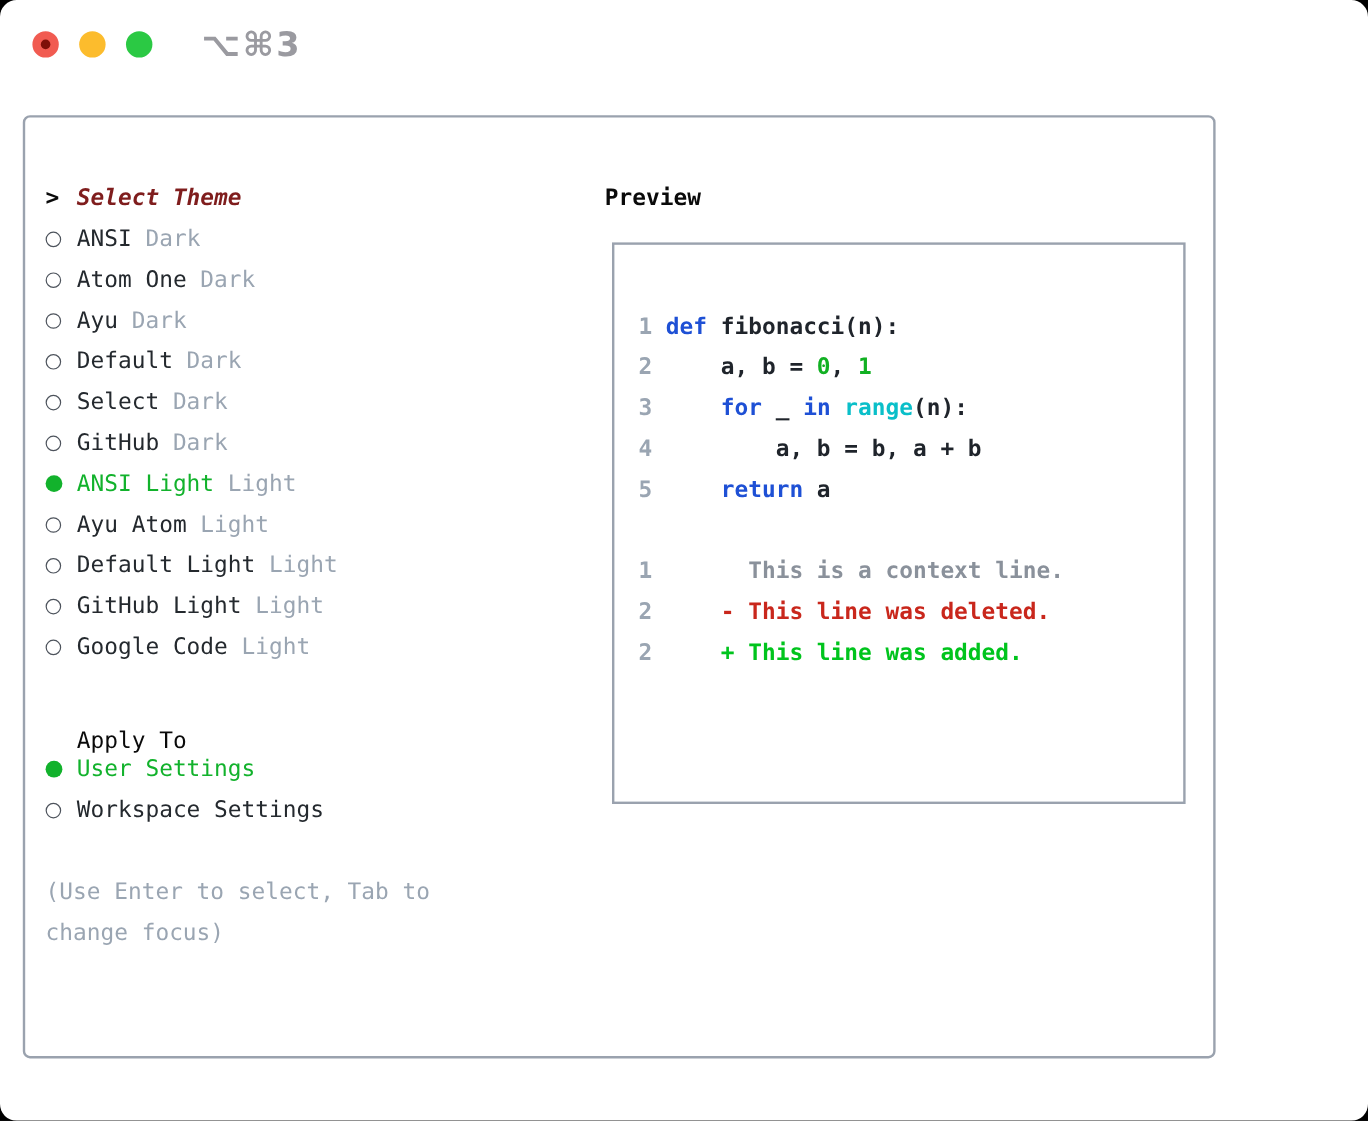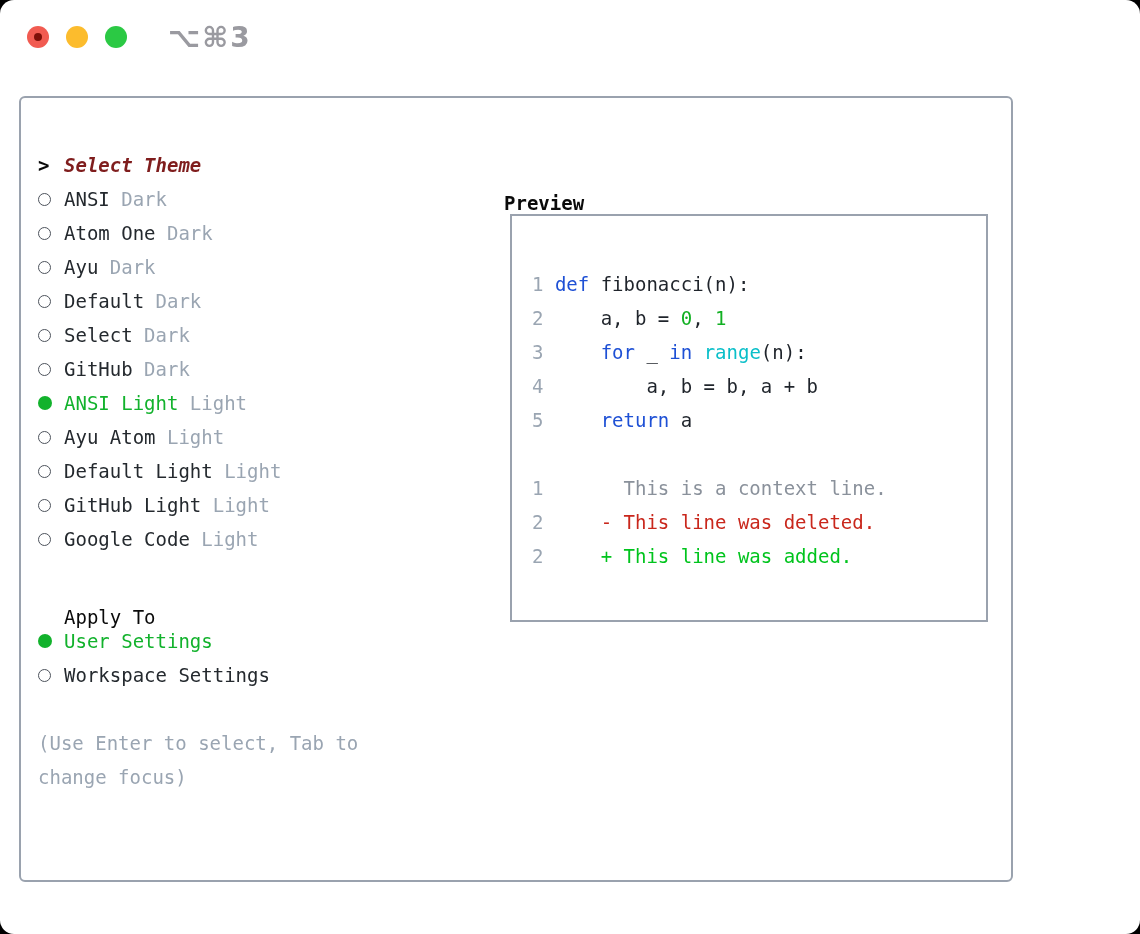--- a/index.html
+++ b/index.html
@@ -25,22 +25,22 @@
   .ring{width:13px;height:13px;border:1.5px solid #4d535c;border-radius:50%;box-sizing:border-box;}
   .disc{width:14px;height:14px;border-radius:50%;}
   .prompt{font-weight:700;color:#0a0a0a;}
   .label{color:#24292e;}
   .bold{font-weight:700;color:#7f1d1d;font-style:italic;}
   .muted{color:#9aa5b2;}
   .spacer{height:34px;}
   .help{line-height:34px;font-size:19px;white-space:pre;}
 
   
-  .preview-header{position:absolute;left:483px;top:50px;height:34px;line-height:34px;font-size:19px;font-weight:700;color:#0a0a0a;margin-top:38px;}
-  .preview-box{position:absolute;left:489px;top:116px;width:478px;height:408px;border:2px solid #9aa2ae;box-sizing:border-box;background:#fff;}
+  .preview-header{position:absolute;left:483px;top:50px;height:34px;line-height:34px;font-size:19px;font-weight:700;color:#0a0a0a;}
+  .preview-box{position:absolute;left:489px;top:104px;width:478px;height:468px;border:2px solid #9aa2ae;box-sizing:border-box;background:#fff;font-weight:bold;}
   .code{position:absolute;left:20px;top:51px;font-size:19px;line-height:34px;white-space:pre;}
   .cline{height:34px;}
   .lnum{display:inline-block;width:2ch;white-space:pre;}
 </style>
 </head>
 <body>
 
 <div class="window">
 
   <div class="titlebar">

